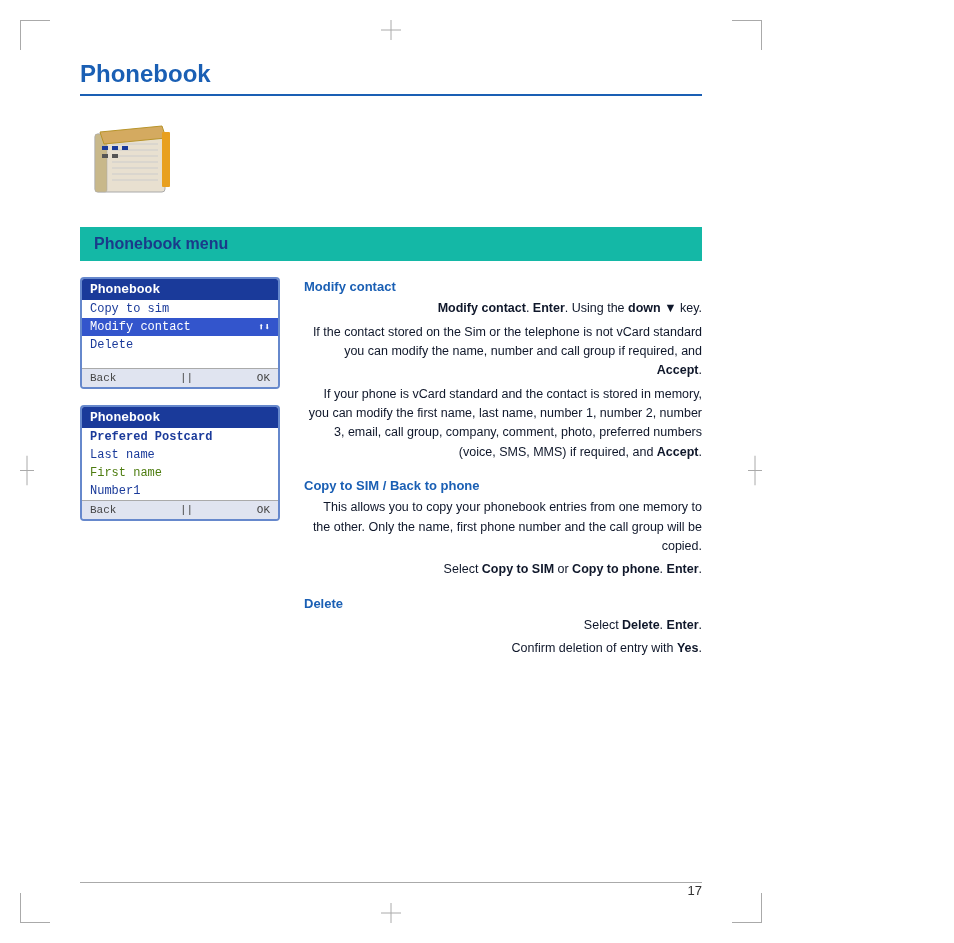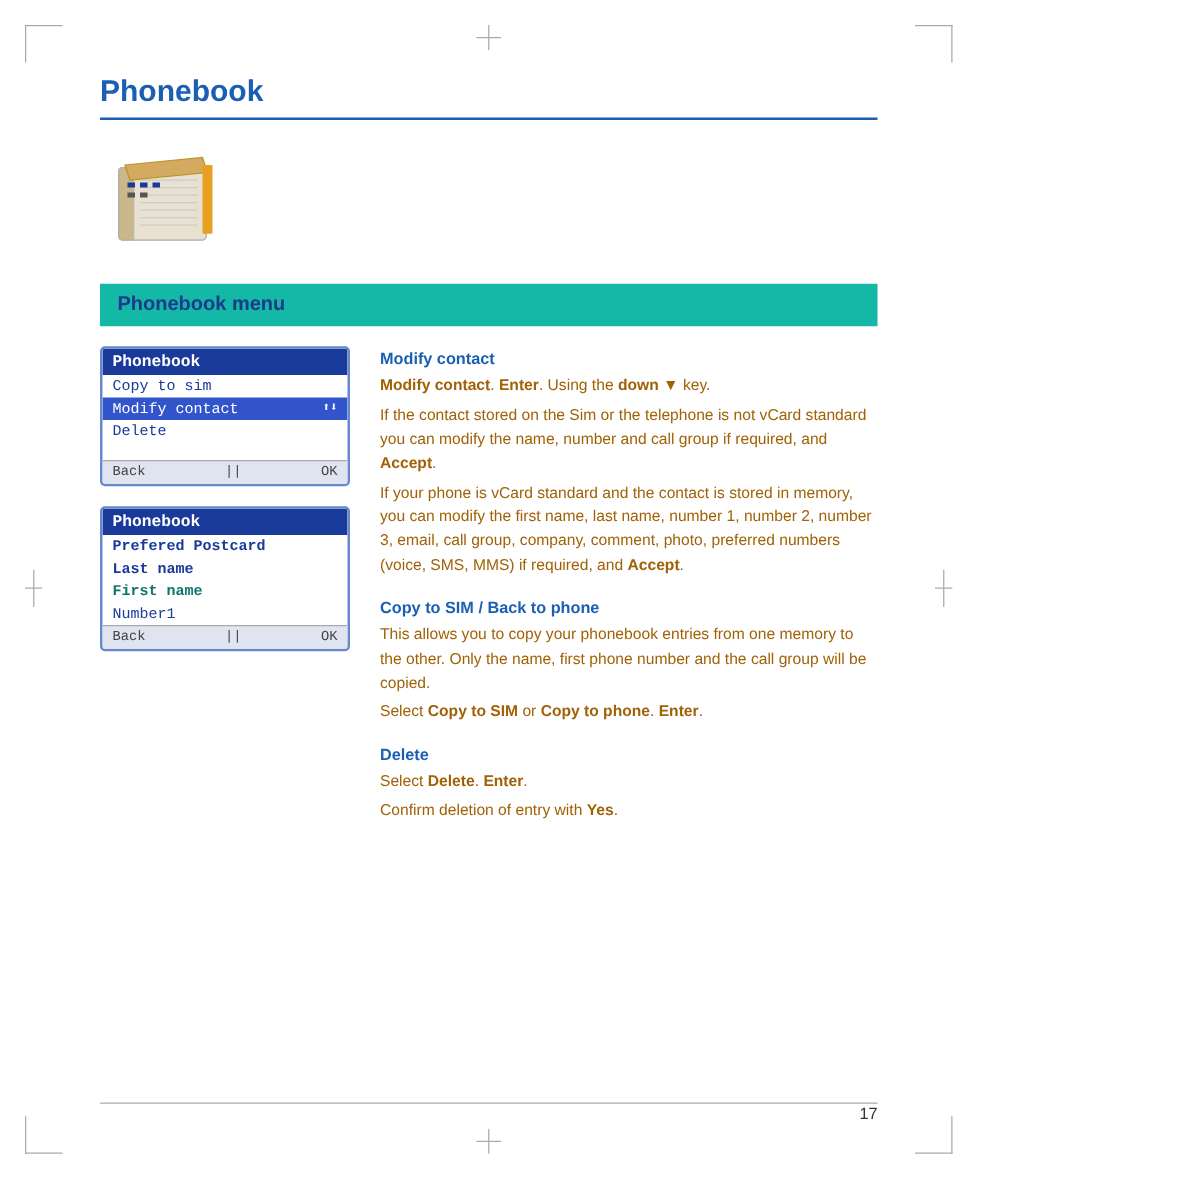--- a/index.html
+++ b/index.html
@@ -179,22 +179,23 @@
 
     .text-section-title {
       font-weight: bold;
       color: #1a5fb4;
       font-size: 13px;
       margin-bottom: 2px;
     }
 
     .text-section p {
       font-size: 12.5px;
-      color: #a16207;
+      color: #0f172a;
       margin-bottom: 4px;
+      text-align: right;
     }
 
     .text-section p .bold {
       font-weight: bold;
     }
 
     .text-section p .italic-bold {
       font-style: italic;
       font-weight: bold;
     }
@@ -315,22 +316,22 @@
         <div class="menu-footer">
           <span>Back</span>
           <span>||</span>
           <span>OK</span>
         </div>
       </div>
 
       <div class="phone-screen">
         <div class="menu-title-bar">Phonebook</div>
         <div class="menu-item" style="color:#1a3a9a; font-weight:bold;">Prefered Postcard</div>
-        <div class="menu-item" style="color:#1a3a9a; font-weight:bold;">Last name</div>
-        <div class="menu-item" style="color:#0f766e; font-weight:bold;">First name</div>
+        <div class="menu-item" style="color:#1a3a9a; font-weight:normal;">Last name</div>
+        <div class="menu-item" style="color:#4d7c0f; font-weight:normal;">First name</div>
         <div class="menu-item" style="color:#1a3a9a; font-weight:normal;">Number1</div>
         <div class="menu-footer">
           <span>Back</span>
           <span>||</span>
           <span>OK</span>
         </div>
       </div>
 
     </div>
 

